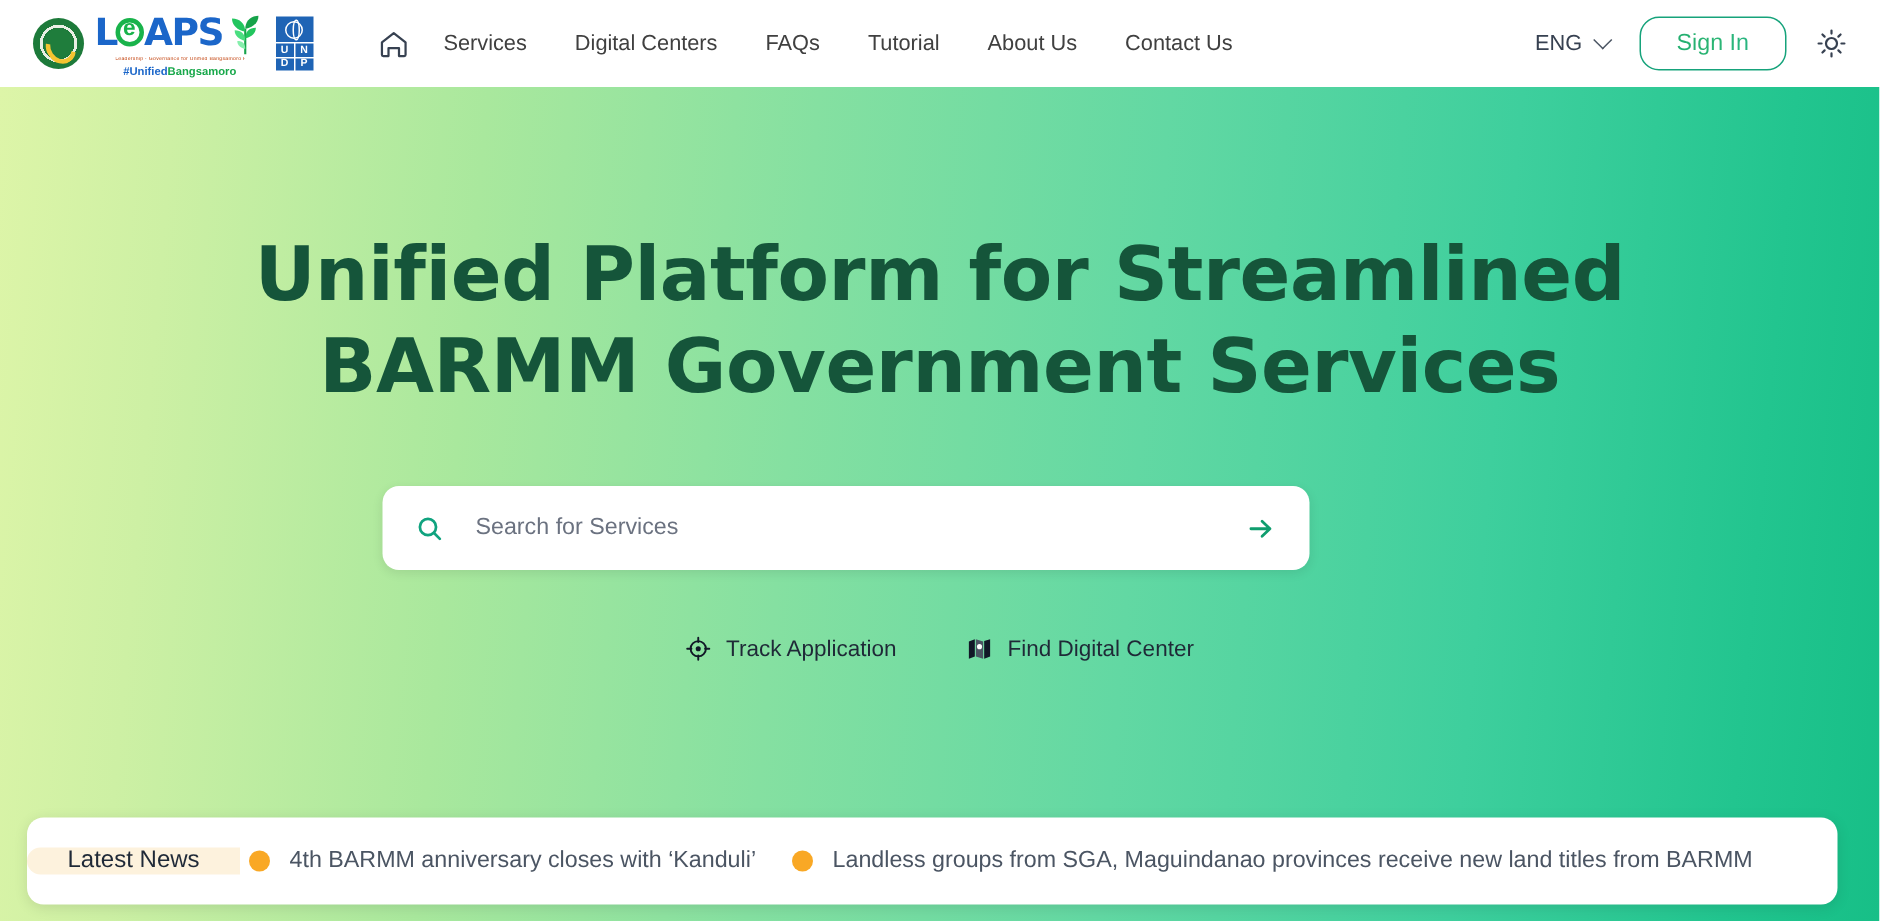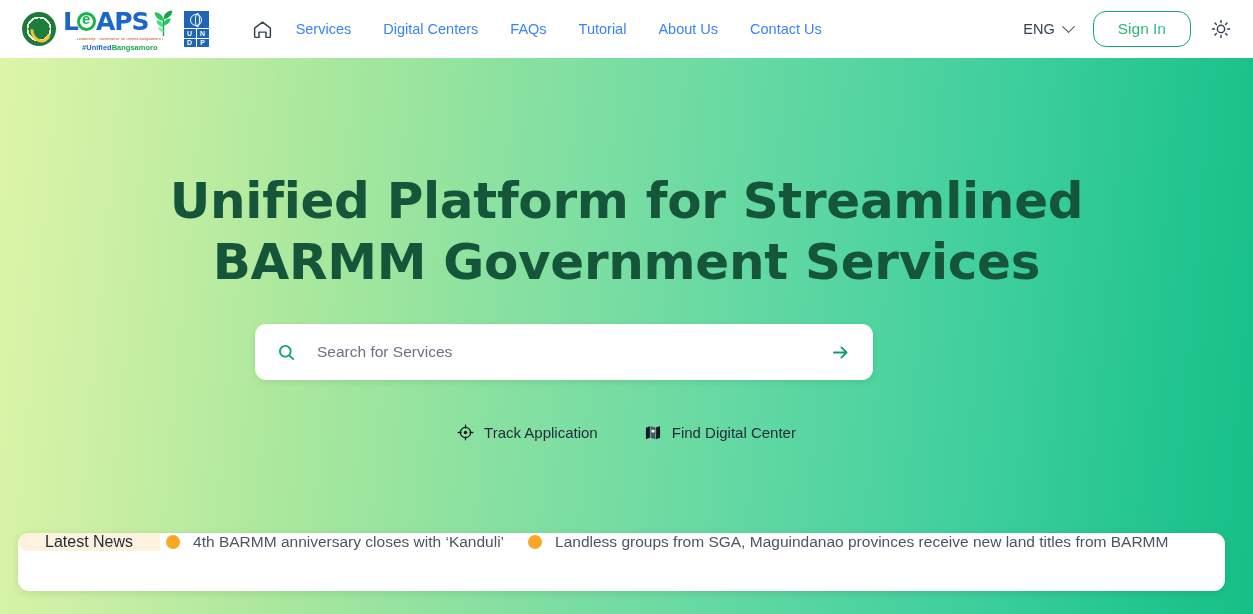--- a/index.html
+++ b/index.html
@@ -179,21 +179,21 @@
   }
   .home-icon-btn {
     display: flex;
     align-items: center;
     justify-content: center;
     width: 34px; height: 34px;
     cursor: pointer;
   }
   .nav-link {
     font-size: 14.5px;
-    color: #3b82f6;
+    color: #404040;
     padding: 8px 16px;
     cursor: pointer;
     white-space: nowrap;
     font-family: "Liberation Sans", sans-serif;
   }
 
   .header-right {
     margin-left: auto;
     display: flex;
     align-items: center;
@@ -251,21 +251,21 @@
        #85e0a1 42%,
        #62d8a3 60%,
        #3ecf9d 78%,
        #22c58f 92%,
        #17bf87 100%);
     overflow: hidden;
   }
 
   .hero-title {
     position: absolute;
-    top: 113px;
+    top: 95px;
     left: 0; right: 0;
     text-align: center;
     font-size: 50px;
     line-height: 61px;
     font-weight: 700;
     color: #15553a;
     letter-spacing: -0.3px;
     font-family: "DejaVu Sans", sans-serif;
   }
 
@@ -314,28 +314,28 @@
     font-size: 15px;
     color: #1f2937;
     cursor: pointer;
     font-family: "Liberation Sans", sans-serif;
   }
 
   
   .news {
     position: absolute;
     left: 18px;
-    top: 533px;
+    top: 545px;
     width: 1207px;
     height: 58px;
     background: #ffffff;
     border-radius: 11px;
     box-shadow: 0 2px 9px rgba(0,0,0,0.10);
     display: flex;
-    align-items: flex-start;
+    align-items: center;
     overflow: hidden;
     z-index: 20;
   }
   .news-label {
     background: #fdf2dd;
     display: flex;
     align-items: center;
     padding: 0 27px;
     font-size: 16px;
     color: #1f2937;

